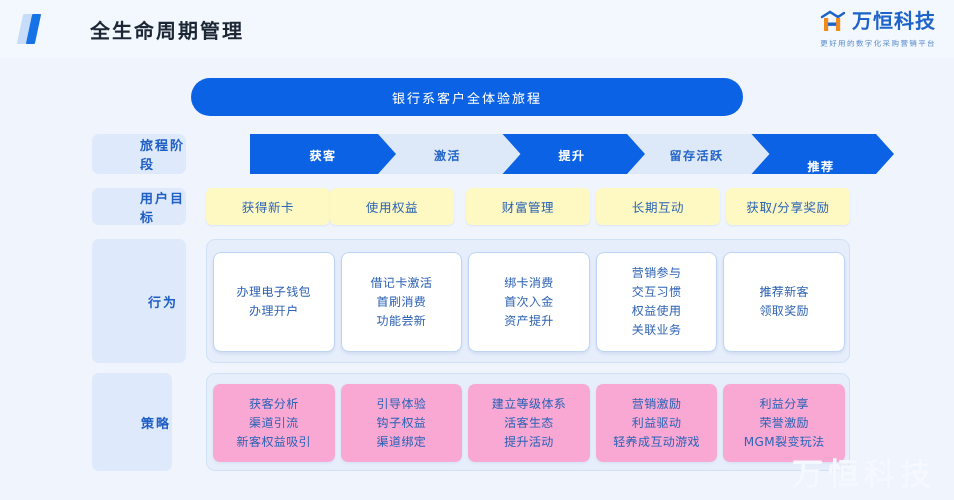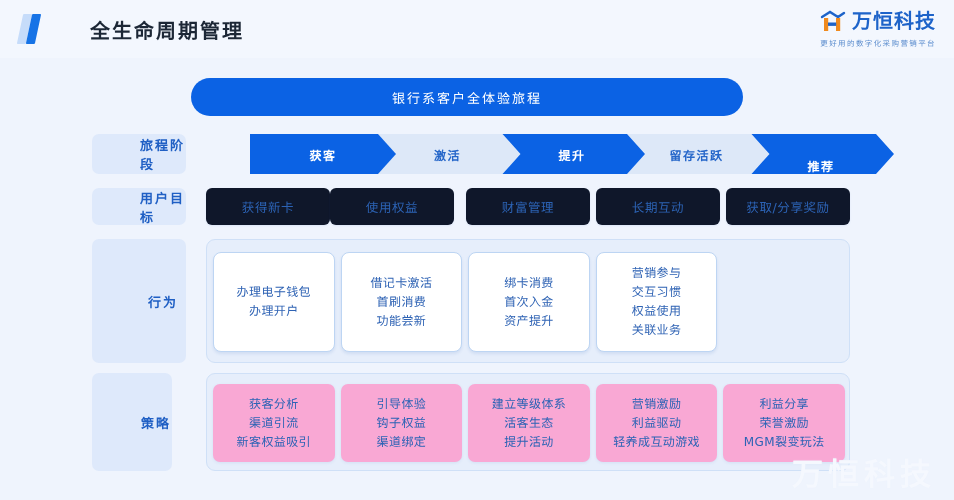--- a/index.html
+++ b/index.html
@@ -57,21 +57,21 @@
     font-size:12px;font-weight:bold;letter-spacing:1.5px;
     clip-path:polygon(0 0, calc(100% - 18px) 0, 100% 50%, calc(100% - 18px) 100%, 0 100%, 18px 50%);
     margin-left:44px;
   }
   .chev.first{clip-path:polygon(0 0, calc(100% - 18px) 0, 100% 50%, calc(100% - 18px) 100%, 0 100%);}
   .chev.dark{background:#0b62e4;color:#ffffff;}
   .chev.light{background:#dde8f8;color:#2566c9;}
   
   .goal-row{position:absolute;left:206px;top:188px;width:644px;height:37px;}
   .goal{
-    position:absolute;top:0;height:37px;background:#0f172a;border-radius:6px;
+    position:absolute;top:0;height:37px;background:#fef9c3;border-radius:6px;
     display:flex;align-items:center;justify-content:center;
     color:#2c63b5;font-size:12.5px;letter-spacing:0.6px;
     box-shadow:0 1px 2px rgba(60,110,190,.10);
   }
   
   .behavior-panel{
     position:absolute;left:206px;top:239px;width:644px;height:124px;
     background:#e6eefb;border:1px solid #cfe0f7;border-radius:9px;
   }
   .bcard{
@@ -177,20 +177,23 @@
     </div>
     <div class="bcard" style="left: 133.6px; width: 121.6px;">
       <div class="lines">借记卡激活<br>首刷消费<br>功能尝新</div>
     </div>
     <div class="bcard" style="left: 261.2px; width: 121.6px;">
       <div class="lines">绑卡消费<br>首次入金<br>资产提升</div>
     </div>
     <div class="bcard" style="left: 388.8px; width: 121.6px;">
       <div class="lines">营销参与<br>交互习惯<br>权益使用<br>关联业务</div>
     </div>
+    <div class="bcard" style="left: 516.4px; width: 121.6px;">
+      <div class="lines">推荐新客<br>领取奖励</div>
+    </div>
   </div>
 
 <div class="strategy-panel" id="strategy-panel">
     <div class="scard" style="left: 6px; width: 121.6px;">
       <div class="lines">获客分析<br>渠道引流<br>新客权益吸引</div>
     </div>
     <div class="scard" style="left: 133.6px; width: 121.6px;">
       <div class="lines">引导体验<br>钩子权益<br>渠道绑定</div>
     </div>
     <div class="scard" style="left: 261.2px; width: 121.6px;">

